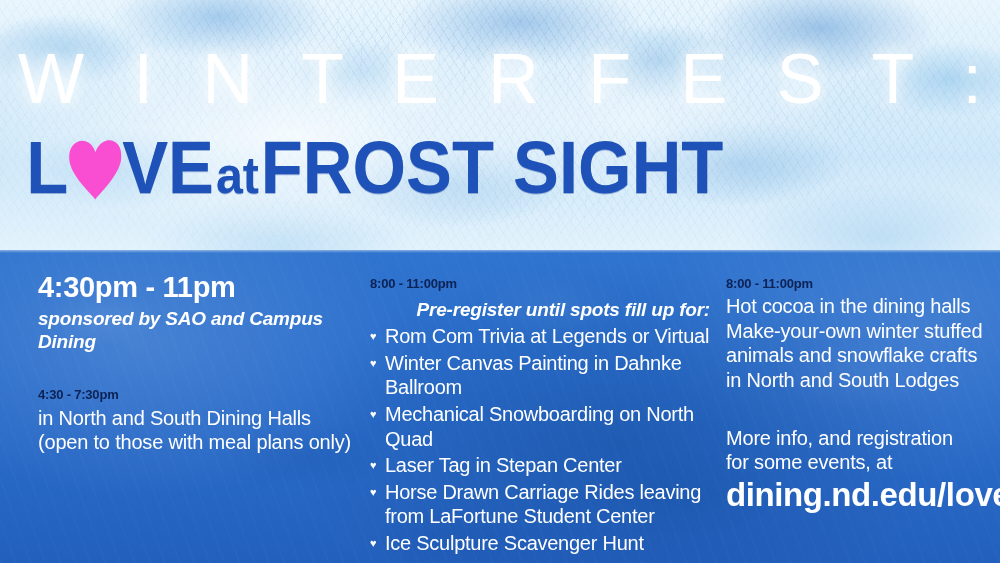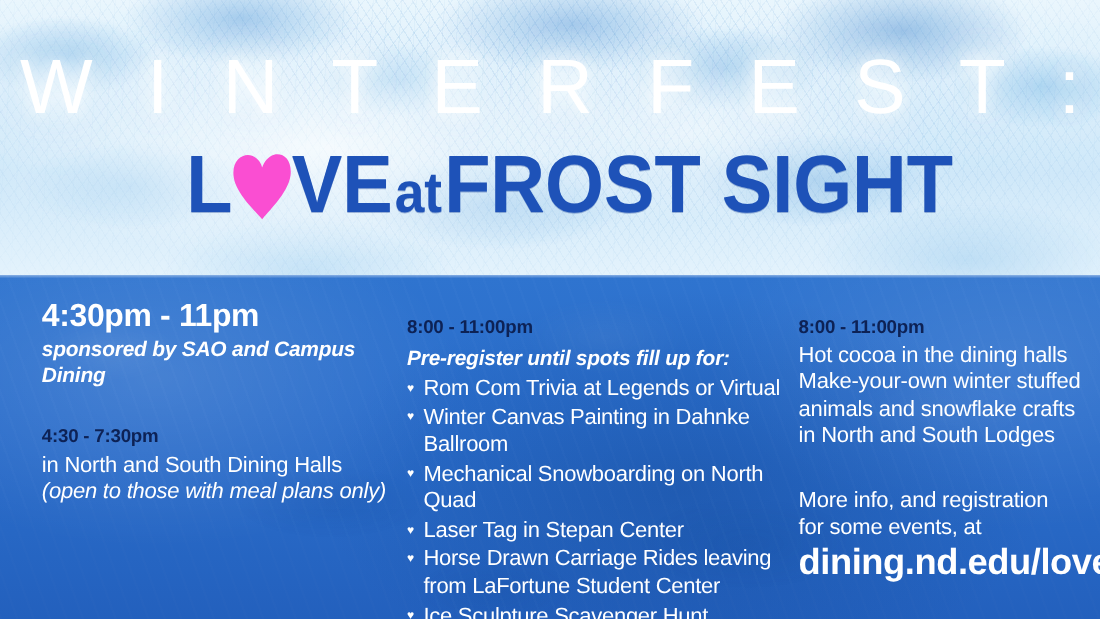--- a/index.html
+++ b/index.html
@@ -111,24 +111,22 @@
     text-shadow:
       0 0 16px rgba(255,255,255,.95),
       0 0 34px rgba(235,248,255,.85),
       0 0 52px rgba(200,232,252,.6);
     white-space: nowrap;
   }
 
   .subtitle-wrap {
     position: absolute;
     left: 0; right: 0; top: 131px;
-    text-align: center;
     z-index: 6;
     white-space: nowrap;
-    padding-left: 36px;
   }
   .subtitle {
     display: inline-block;
     font-family: "Liberation Sans Narrow", "Liberation Sans", sans-serif;
     font-weight: 700;
     font-size: 74px;
     line-height: 1;
     color: #1e52b8;
     letter-spacing: 0px;
     transform: scaleX(.93);
@@ -157,23 +155,23 @@
     z-index: 7;
     color: #ffffff;
   }
   .col-left   { left: 38px;  top: 272px; width: 330px; }
   .col-mid    { left: 370px; top: 276px; width: 340px; }
   .col-right  { left: 726px; top: 276px; width: 262px; }
 
   .hdr-navy {
     color: #0d2255;
     font-weight: 700;
-    font-size: 17px;
-    letter-spacing: -0.2px;
-    margin: 12px 0 3px 0;
+    font-size: 13px;
+    letter-spacing: -0.2px;
+    margin: 0 0 3px 0;
     line-height: 1.18;
   }
   .big-white {
     font-weight: 700;
     font-size: 29px;
     line-height: 1.1;
     letter-spacing: -0.3px;
     color: #fff;
     margin: 0;
   }
@@ -189,21 +187,20 @@
   .body-white {
     font-weight: 400;
     font-size: 20px;
     line-height: 1.22;
     color: #fff;
     margin: 0;
     letter-spacing: -0.2px;
   }
   .body-ital {
     font-weight: 400;
-    font-style: italic;
     font-size: 20px;
     line-height: 1.22;
     color: #fff;
     margin: 0;
     letter-spacing: -0.2px;
   }
   .block-gap { margin-top: 34px; }
 
   .bullets { margin: 2px 0 0 0; padding: 0; list-style: none; }
   .bullets li {
@@ -263,21 +260,21 @@
 
     <div class="block-gap">
       <div class="hdr-navy">4:30 - 7:30pm</div>
       <div class="body-white">in North and South Dining Halls</div>
       <div class="body-ital">(open to those with meal plans only)</div>
     </div>
   </div>
 
   <div class="col col-mid">
     <div class="hdr-navy">8:00 - 11:00pm</div>
-    <div class="ital-white" style="margin-top:8px;">Pre-register until spots fill up for:</div>
+    <div class="ital-white" style="margin-top:8px;text-align:right;">Pre-register until spots fill up for:</div>
     <ul class="bullets">
       <li><span class="bul">♥</span><span>Rom Com Trivia at Legends or Virtual</span></li>
       <li><span class="bul">♥</span><span>Winter Canvas Painting in Dahnke Ballroom</span></li>
       <li><span class="bul">♥</span><span>Mechanical Snowboarding on North Quad</span></li>
       <li><span class="bul">♥</span><span>Laser Tag in Stepan Center</span></li>
       <li><span class="bul">♥</span><span>Horse Drawn Carriage Rides leaving from LaFortune Student Center</span></li>
       <li><span class="bul">♥</span><span>Ice Sculpture Scavenger Hunt</span></li>
     </ul>
   </div>
 

